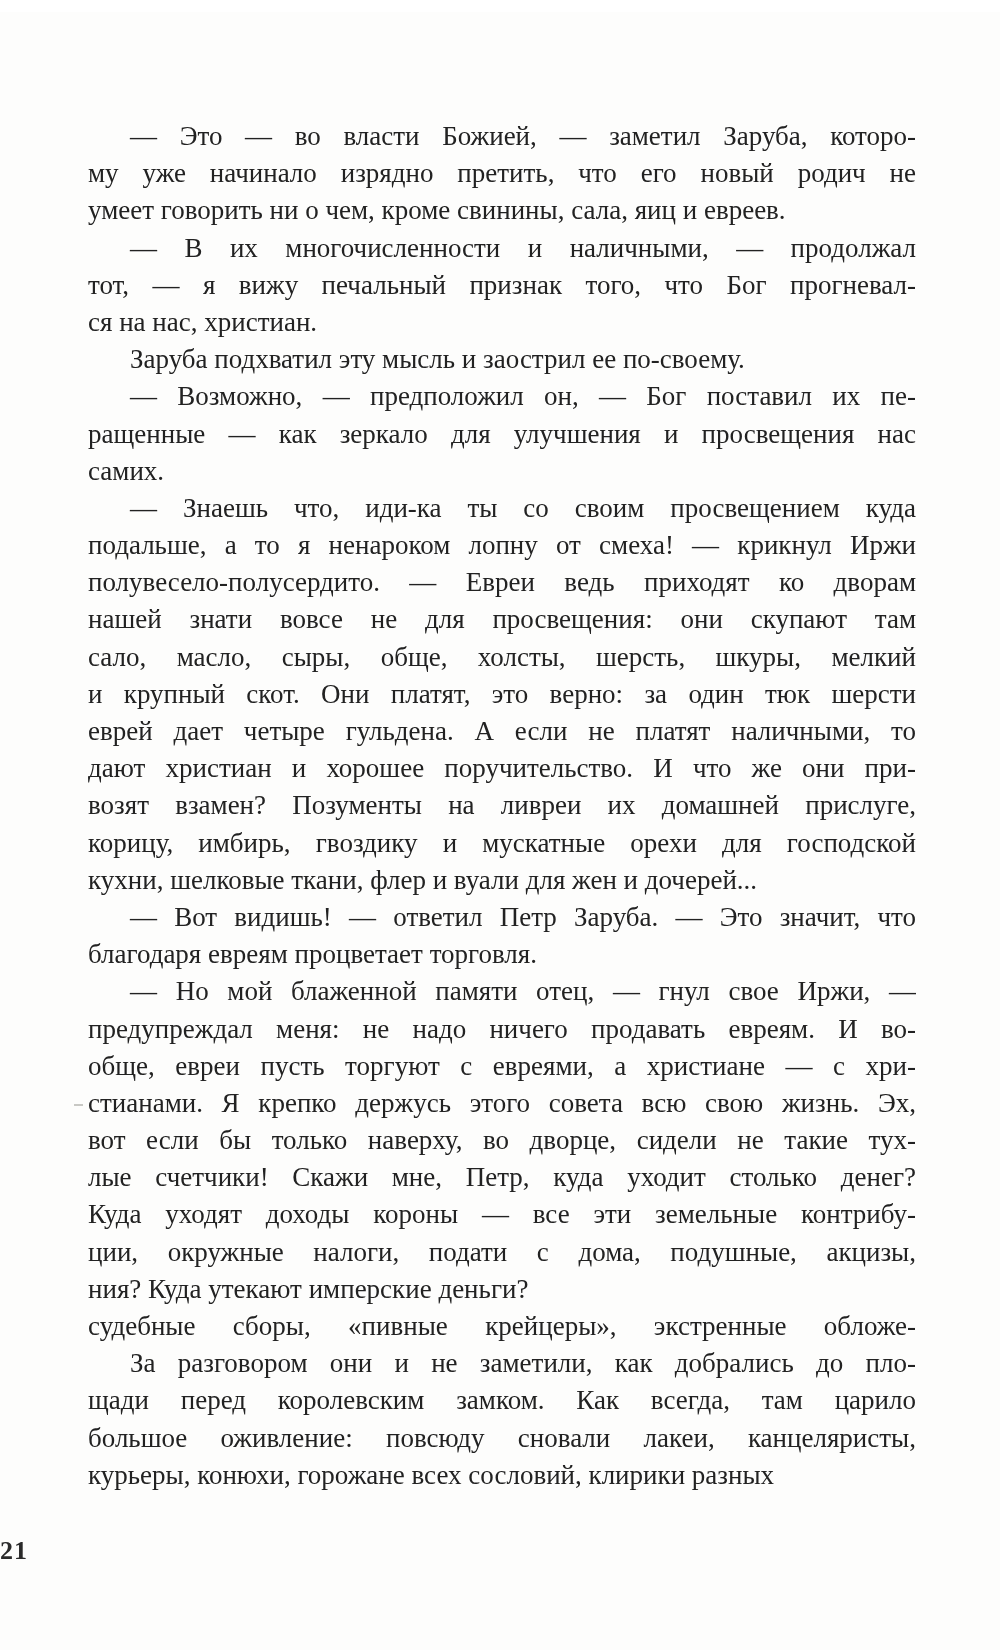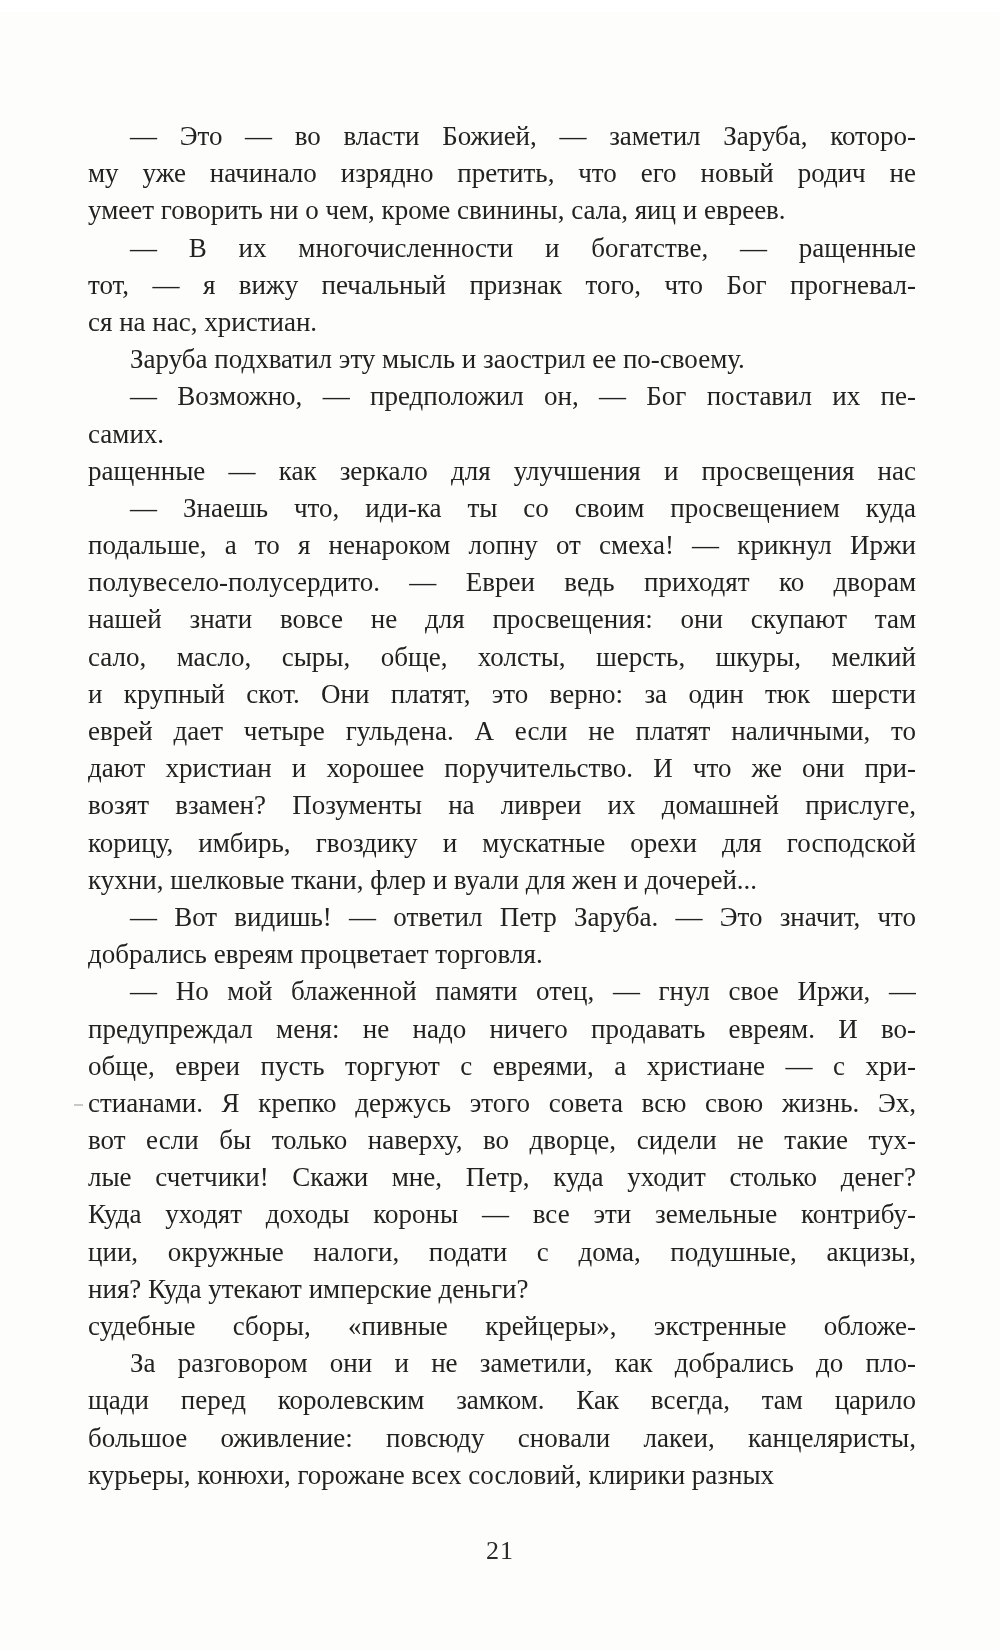--- a/index.html
+++ b/index.html
@@ -36,62 +36,62 @@
     text-indent: 42px;
   }
   .line.para-last {
     text-align-last: left;
   }
   .page-number {
     position: absolute;
     top: 1524px;
     left: 0;
     width: 100%;
-    text-align: center;
     font-size: 26px;
     letter-spacing: 1px;
     color: #2a2a2a;
+    font-weight: bold;
   }
   .scan-artifact {
     position: absolute;
     left: 74px;
     top: 1092px;
     width: 9px;
     height: 2px;
     background: #c8c8c4;
   }
 </style>
 </head>
 <body>
 
 <div class="page">
   <div class="text-block" id="text-block">
       <div class="line para-first">— Это — во власти Божией, — заметил Заруба, которо-</div>
       <div class="line">му уже начинало изрядно претить, что его новый родич не</div>
       <div class="line para-last">умеет говорить ни о чем, кроме свинины, сала, яиц и евреев.</div>
-      <div class="line para-first">— В их многочисленности и богатстве, — ращенные</div>
+      <div class="line para-first">— В их многочисленности и наличными, — продолжал</div>
       <div class="line">тот, — я вижу печальный признак того, что Бог прогневал-</div>
       <div class="line para-last">ся на нас, христиан.</div>
       <div class="line para-first para-last">Заруба подхватил эту мысль и заострил ее по-своему.</div>
       <div class="line para-first">— Возможно, — предположил он, — Бог поставил их пе-</div>
+      <div class="line">ращенные — как зеркало для улучшения и просвещения нас</div>
       <div class="line para-last">самих.</div>
-      <div class="line">ращенные — как зеркало для улучшения и просвещения нас</div>
       <div class="line para-first">— Знаешь что, иди-ка ты со своим просвещением куда</div>
       <div class="line">подальше, а то я ненароком лопну от смеха! — крикнул Иржи</div>
       <div class="line">полувесело-полусердито. — Евреи ведь приходят ко дворам</div>
       <div class="line">нашей знати вовсе не для просвещения: они скупают там</div>
       <div class="line">сало, масло, сыры, обще, холсты, шерсть, шкуры, мелкий</div>
       <div class="line">и крупный скот. Они платят, это верно: за один тюк шерсти</div>
       <div class="line">еврей дает четыре гульдена. А если не платят наличными, то</div>
       <div class="line">дают христиан и хорошее поручительство. И что же они при-</div>
       <div class="line">возят взамен? Позументы на ливреи их домашней прислуге,</div>
       <div class="line">корицу, имбирь, гвоздику и мускатные орехи для господской</div>
       <div class="line para-last">кухни, шелковые ткани, флер и вуали для жен и дочерей...</div>
       <div class="line para-first">— Вот видишь! — ответил Петр Заруба. — Это значит, что</div>
-      <div class="line para-last">добрались евреям процветает торговля.</div>
+      <div class="line para-last">благодаря евреям процветает торговля.</div>
       <div class="line para-first">— Но мой блаженной памяти отец, — гнул свое Иржи, —</div>
       <div class="line">предупреждал меня: не надо ничего продавать евреям. И во-</div>
       <div class="line">обще, евреи пусть торгуют с евреями, а христиане — с хри-</div>
       <div class="line">стианами. Я крепко держусь этого совета всю свою жизнь. Эх,</div>
       <div class="line">вот если бы только наверху, во дворце, сидели не такие тух-</div>
       <div class="line">лые счетчики! Скажи мне, Петр, куда уходит столько денег?</div>
       <div class="line">Куда уходят доходы короны — все эти земельные контрибу-</div>
       <div class="line">ции, окружные налоги, подати с дома, подушные, акцизы,</div>
       <div class="line para-last">ния? Куда утекают имперские деньги?</div>
       <div class="line">судебные сборы, «пивные крейцеры», экстренные обложе-</div>

